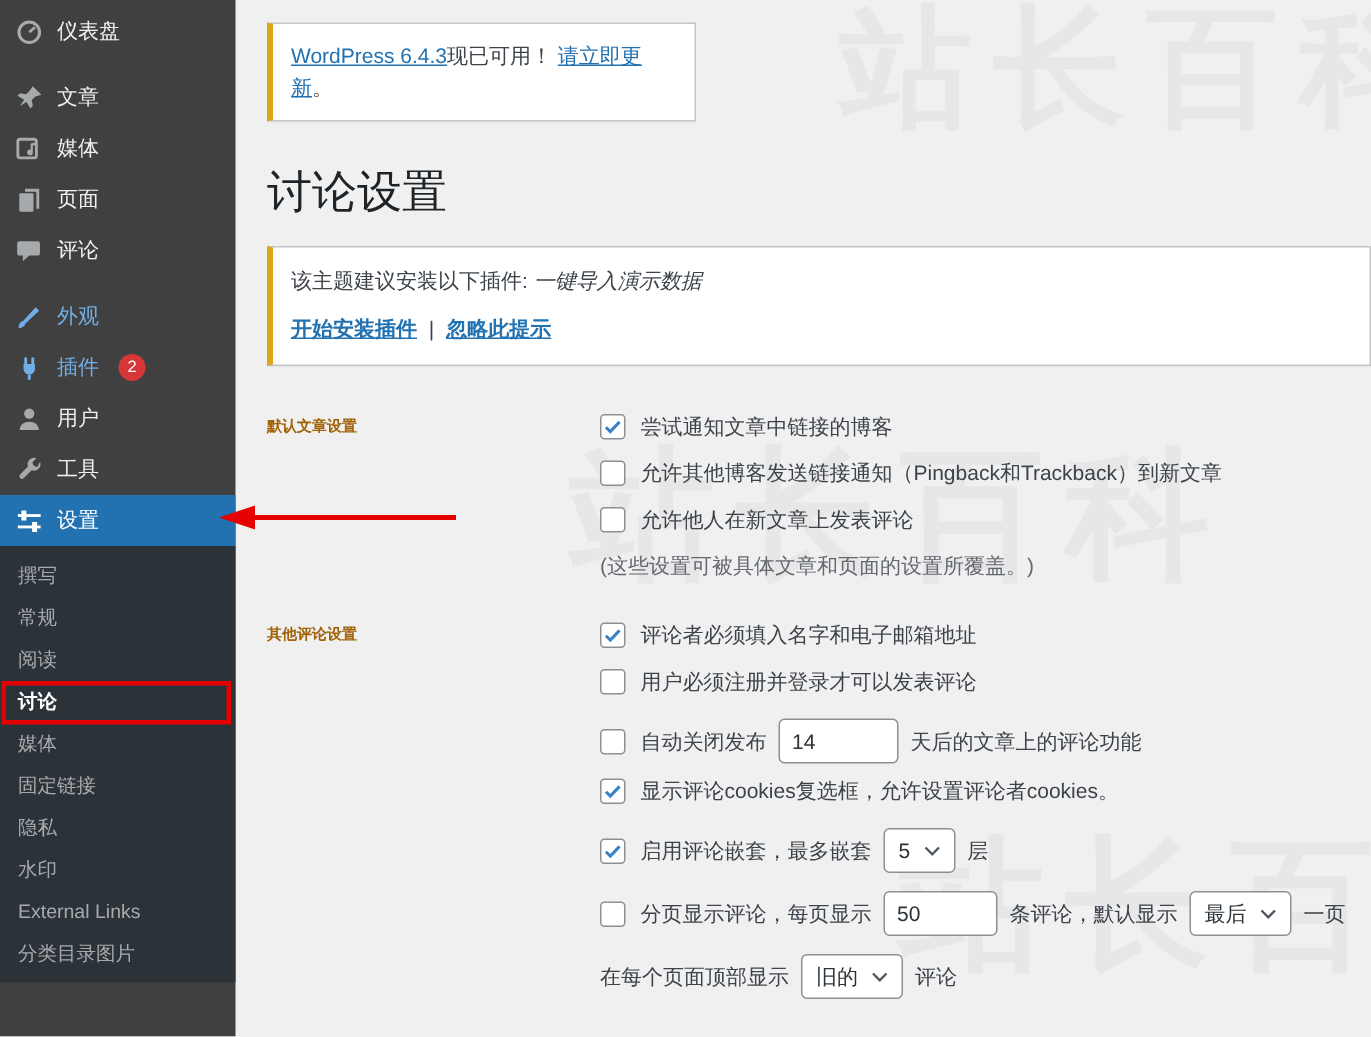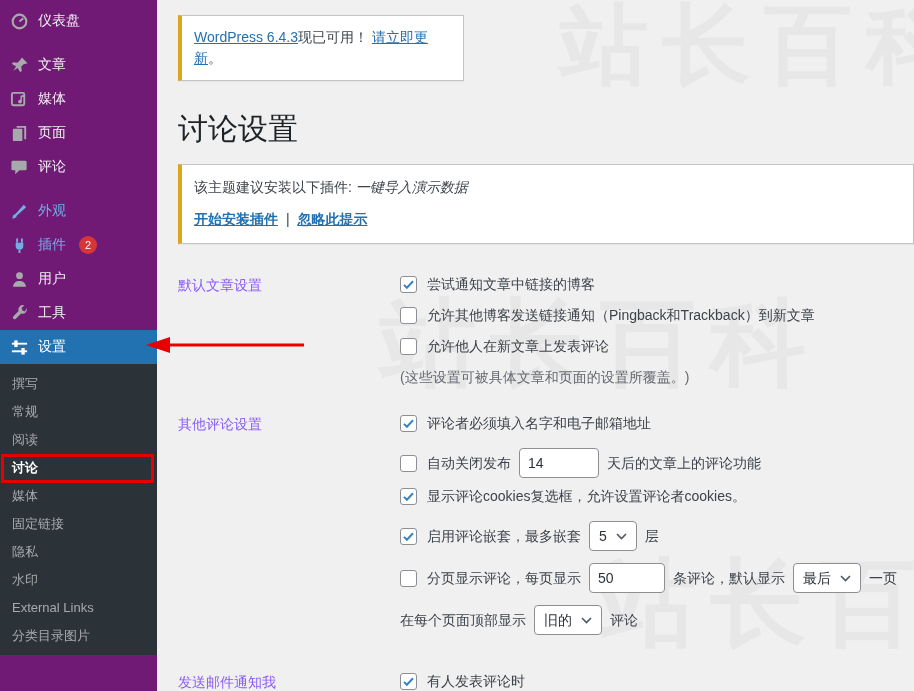--- a/index.html
+++ b/index.html
@@ -2,21 +2,21 @@
 <html><head>
 <meta charset="utf-8">
 <style>
   * { margin:0; padding:0; box-sizing:border-box; }
   html,body { width:914px; height:691px; overflow:hidden; }
   body {
     font-family:"Liberation Sans","DejaVu Sans",sans-serif;
     background:#f0f0f1; color:#3c434a; position:relative; font-size:14px;
   }
   
-  .sidebar { position:absolute; left:0; top:0; bottom:0; width:157px; background:#701a75; z-index:2; }
+  .sidebar { position:absolute; left:0; top:0; bottom:0; width:157px; background:#404040; z-index:2; }
   .menu { padding-top:4px; }
   .menu-item { display:flex; align-items:center; gap:9px; height:34px; padding-left:10px; color:#f0f0f1; cursor:pointer; }
   .menu-item .mi-icon { width:19px; height:19px; color:#a7aaad; display:flex; align-items:center; justify-content:center; flex:0 0 19px; }
   .menu-item span.lbl { font-size:14px; }
   .menu-sep { height:10px; }
   .menu-item.hl { color:#72aee6; }
   .menu-item.hl .mi-icon { color:#72aee6; }
   .menu-item.selected { background:#2271b1; color:#fff; }
   .menu-item.selected .mi-icon { color:#fff; }
   .badge { background:#d63638; color:#fff; border-radius:50%; min-width:18px; height:18px; line-height:18px; text-align:center; font-size:11px; margin-left:4px; display:inline-block; }
@@ -36,21 +36,21 @@
   .page-title { font-size:30px; font-weight:400; color:#1d2327; margin:28px 0 16px; line-height:1.3; }
   .notice.theme { margin-right:0; padding:12px 12px 13px; }
   .notice.theme .row2 { margin-top:11px; }
   .notice.theme .row2 .link { font-weight:700; }
   .notice.theme em { font-style:italic; }
   .sep-bar { color:#3c434a; margin:0 4px; }
   
   .form { margin-top:32px; }
   .form-section { display:flex; }
   .form-section + .form-section { margin-top:28px; }
-  .form-label { width:222px; flex:0 0 222px; font-weight:400; font-size:14px; color:#8b5cf6; padding-top:1px; }
+  .form-label { width:222px; flex:0 0 222px; font-weight:700; font-size:10px; color:#a16207; padding-top:1px; }
   .controls { flex:1; }
   .cb-row { display:flex; align-items:center; margin-bottom:14px; font-size:14px; color:#3c434a; line-height:17px; }
   .cb-row.tall { margin-bottom:8px; min-height:34px; }
   .cb { width:17px; height:17px; background:#fff; border:1px solid #8c8f94; border-radius:3px; margin-right:10px; display:inline-flex; align-items:center; justify-content:center; flex:0 0 17px; cursor:pointer; }
   .note { color:#646970; font-size:14px; margin-top:2px; }
   .txt-input { height:30px; border:1px solid #8c8f94; border-radius:4px; background:#fff; font-size:14px; color:#2c3338; padding:0 8px; margin:0 8px; font-family:inherit; }
   .txt-input.w14 { width:80px; }
   .txt-input.w50 { width:76px; }
   .sel { display:inline-flex; align-items:center; gap:9px; height:30px; border:1px solid #8c8f94; border-radius:4px; background:#fff; padding:0 9px; font-size:14px; color:#2c3338; margin:0 8px; cursor:pointer; }
   .email-gap { margin-top:36px; }
@@ -239,20 +239,24 @@
       <div class="form-label">其他评论设置</div>
       <div class="controls">
         <div class="cb-row">
           <span class="cb">
               <svg viewBox="0 0 20 20" width="13" height="13">
                 <path fill="none" stroke="#3582c4" stroke-width="3" d="M3 10.5l4.5 4.5L17 5"></path>
               </svg>
             </span>
           <span>评论者必须填入名字和电子邮箱地址</span>
         </div>
+        <div class="cb-row">
+          <span class="cb"></span>
+          <span>用户必须注册并登录才可以发表评论</span>
+        </div>
         <div class="cb-row tall">
           <span class="cb"></span>
           <span>自动关闭发布</span>
           <input class="txt-input w14" type="text" value="14" style="">
           <span>天后的文章上的评论功能</span>
         </div>
         <div class="cb-row">
           <span class="cb">
               <svg viewBox="0 0 20 20" width="13" height="13">
                 <path fill="none" stroke="#3582c4" stroke-width="3" d="M3 10.5l4.5 4.5L17 5"></path>

